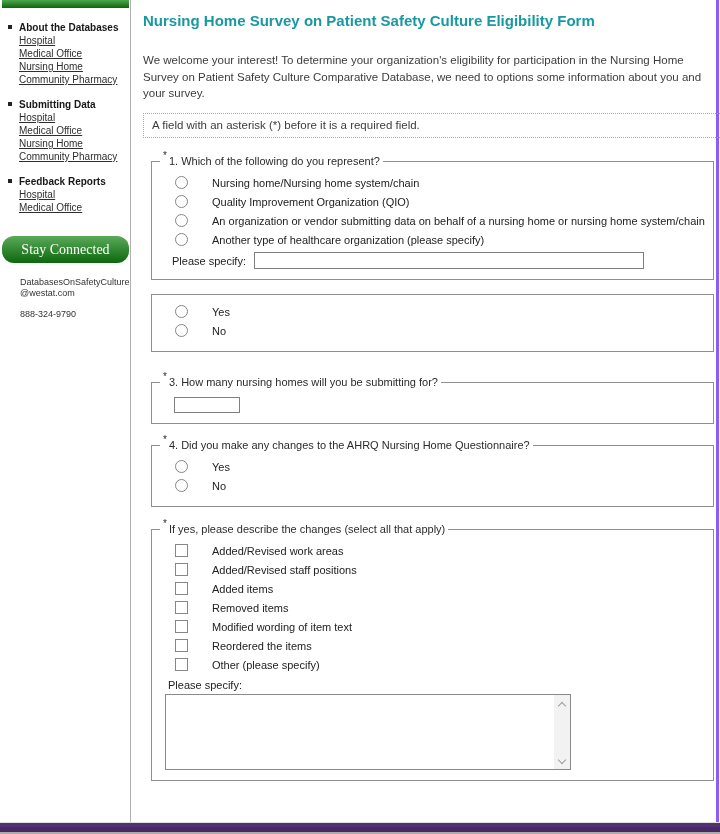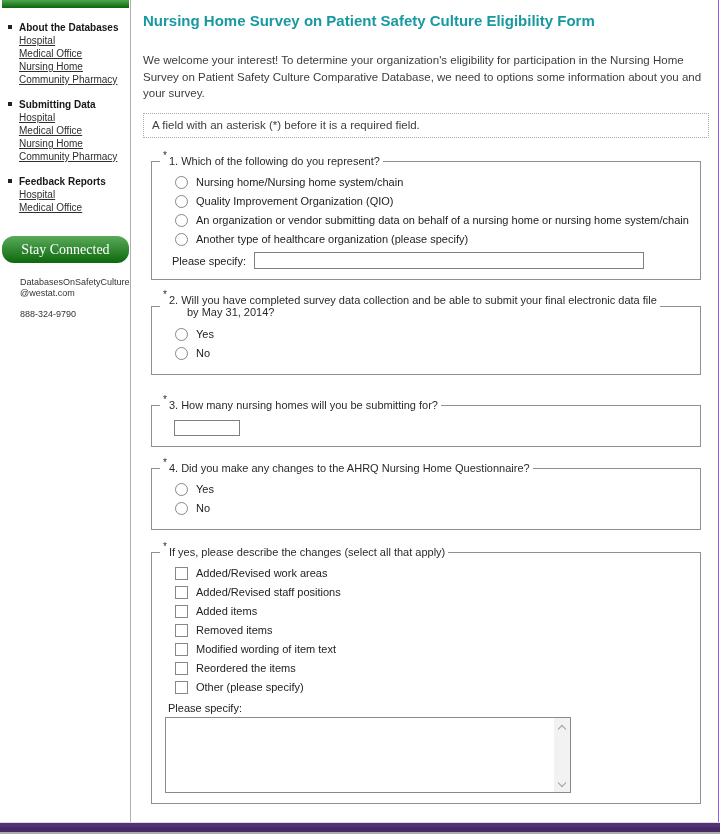--- a/index.html
+++ b/index.html
@@ -1,21 +1,21 @@
 <!DOCTYPE html>
 <html><head>
 <meta charset="utf-8">
 <style>
   * { box-sizing: border-box; }
   html,body { margin:0; padding:0; }
   body {
     width:720px; height:834px; position:relative; overflow:hidden;
     background:#fff; font-family:"Liberation Sans","DejaVu Sans",sans-serif;
   }
-  .page { display:flex; width:719px; height:822px; border-right:1px solid #8b5cf6; }
+  .page { display:flex; width:719px; height:822px; border-right:3px solid #8b5cf6; }
 
   
   .sidebar { width:131px; min-width:131px; border-right:1px solid #b0b0b0; background:#fff; }
   .green-bar { height:8px; margin:0 1px 9px 2px; background:linear-gradient(#4ea64e,#0b660b); }
   .nav { padding:4px 4px 0 8px; }
   .nav-group { margin-bottom:12px; }
   .nav-heading { display:flex; gap:7px; font-weight:bold; font-size:10px; color:#171717; line-height:13px; cursor:pointer; }
   .bullet { width:4px; height:4px; background:#222; margin-top:4px; flex:none; }
   .nav-item { font-size:10px; color:#2e2e2e; padding-left:11px; line-height:13px; cursor:pointer;text-decoration:underline; }
   .stay { margin:22px 1px 0 2px; height:27px; line-height:27px; text-align:center; color:#fff;
@@ -34,21 +34,21 @@
   .fs1 { margin-top:17px; }
   .fs2 { margin-top:14px; }
   .fs3 { margin-top:24px;padding-left:13px; }
   .fs4 { margin-top:15px; }
   .fs5 { margin-top:16px; }
   legend { font-size:11px; color:#2b2b2b; padding:0 3px; margin-left:-5px; }
   sup.req { font-size:10px; line-height:0; position:relative; top:-1px; margin-right:2px; }
   .leg2 div { white-space:nowrap; }
   .leg2 .cont { padding-left:24px; }
 
-  .opt { display:flex; align-items:flex-start; gap:8px; padding:2px 0 2px 10px; margin:2px 0; }
+  .opt { display:flex; align-items:center; gap:24px; padding:2px 0 2px 10px; margin:2px 0; }
   .opt span { font-size:11px; color:#222; white-space:nowrap; }
   input[type=radio], input[type=checkbox] {
     appearance:none; -webkit-appearance:none; width:13px; height:13px;
     border:1px solid #878787; background:#fff; margin:0; flex:none; cursor:pointer;
   }
   input[type=radio] { border-radius:50%; }
 
   .specify-row { display:flex; align-items:center; gap:8px; padding-left:7px; margin-top:4px; font-size:11px; color:#222; }
   .text-input { border:1px solid #7f7f7f; height:17px; font-size:11px; padding:0 3px; background:#fff; }
   .q1-input { width:390px; }
@@ -146,24 +146,20 @@
         <input type="radio" name="q1" style="">
         <span>Another type of healthcare organization (please specify)</span>
       </div>
       <div class="specify-row">
         <span>Please specify:</span>
         <input type="text" class="text-input q1-input" value="" style="">
       </div>
     </fieldset>
 
     <fieldset class="fs2">
-      <legend class="leg2">
-        <div><sup class="req">*</sup><span>2. Will you have completed survey data collection and be able to submit your final electronic data file</span></div>
-        <div class="cont">by May 31, 2014?</div>
-      </legend>
       <div class="q2-body">
         <div class="opt">
           <input type="radio" name="q2" style="">
           <span>Yes</span>
         </div>
         <div class="opt">
           <input type="radio" name="q2" style="">
           <span>No</span>
         </div>
       </div>

